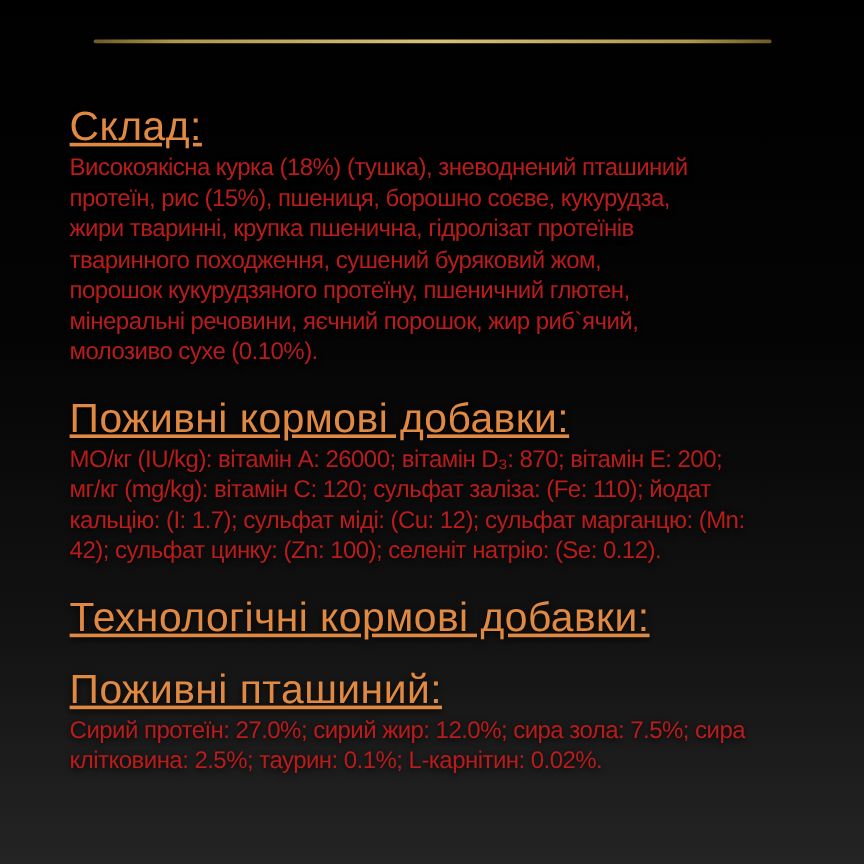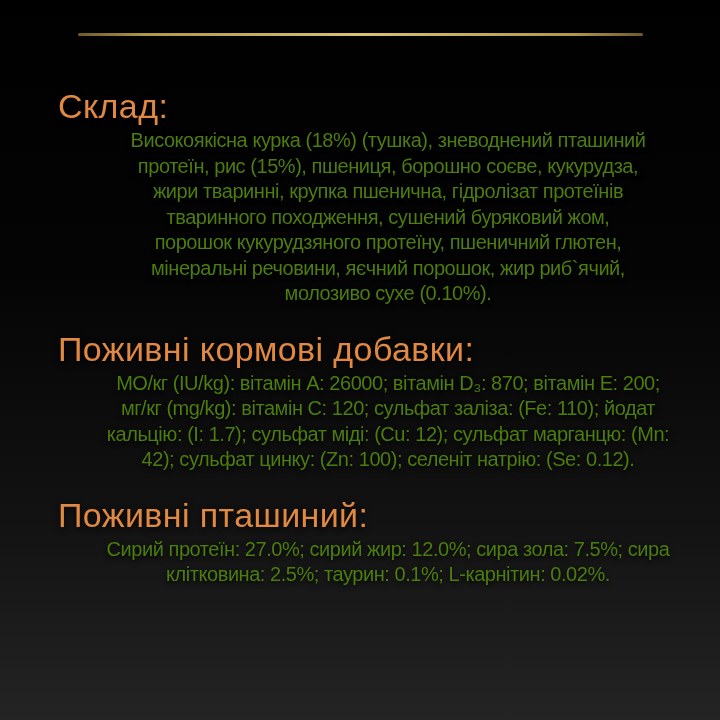--- a/index.html
+++ b/index.html
@@ -37,31 +37,31 @@
     margin-top: 24px;
   }
   .section-heading {
     margin: 0 0 4px 0;
     font-size: 34px;
     line-height: 36px;
     font-weight: 400;
     letter-spacing: 0.4px;
     color: #E08943;
     text-shadow: 0 2px 6px rgba(0,0,0,0.85);
+    text-decoration: underline;
   }
   .section-body {
     margin: 0;
     font-size: 20px;
     line-height: 25.5px;
     font-weight: 400;
     letter-spacing: -0.45px;
-    color: #4d7c0f;
+    color: #b91c1c;
     white-space: pre-line;
     text-shadow: 0 2px 5px rgba(0,0,0,0.9);
-    text-align: center;
   }
 </style>
 </head>
 <body>
 
 <div class="canvas">
 
   <div class="gold-divider"></div>
 
   <div class="content">
@@ -79,20 +79,21 @@
 
     <div class="section">
       <h2 class="section-heading">Поживні кормові добавки:</h2>
       <p class="section-body">МО/кг (IU/kg): вітамін A: 26000; вітамін D₃: 870; вітамін E: 200;
 мг/кг (mg/kg): вітамін C: 120; сульфат заліза: (Fe: 110); йодат
 кальцію: (I: 1.7); сульфат міді: (Cu: 12); сульфат марганцю: (Mn:
 42); сульфат цинку: (Zn: 100); селеніт натрію: (Se: 0.12).</p>
     </div>
 
     <div class="section">
+      <h2 class="section-heading">Технологічні кормові добавки:</h2>
     </div>
 
     <div class="section">
       <h2 class="section-heading">Поживні пташиний:</h2>
       <p class="section-body">Сирий протеїн: 27.0%; сирий жир: 12.0%; сира зола: 7.5%; сира
 клітковина: 2.5%; таурин: 0.1%; L-карнітин: 0.02%.</p>
     </div>
 
   </div>
 </div>

